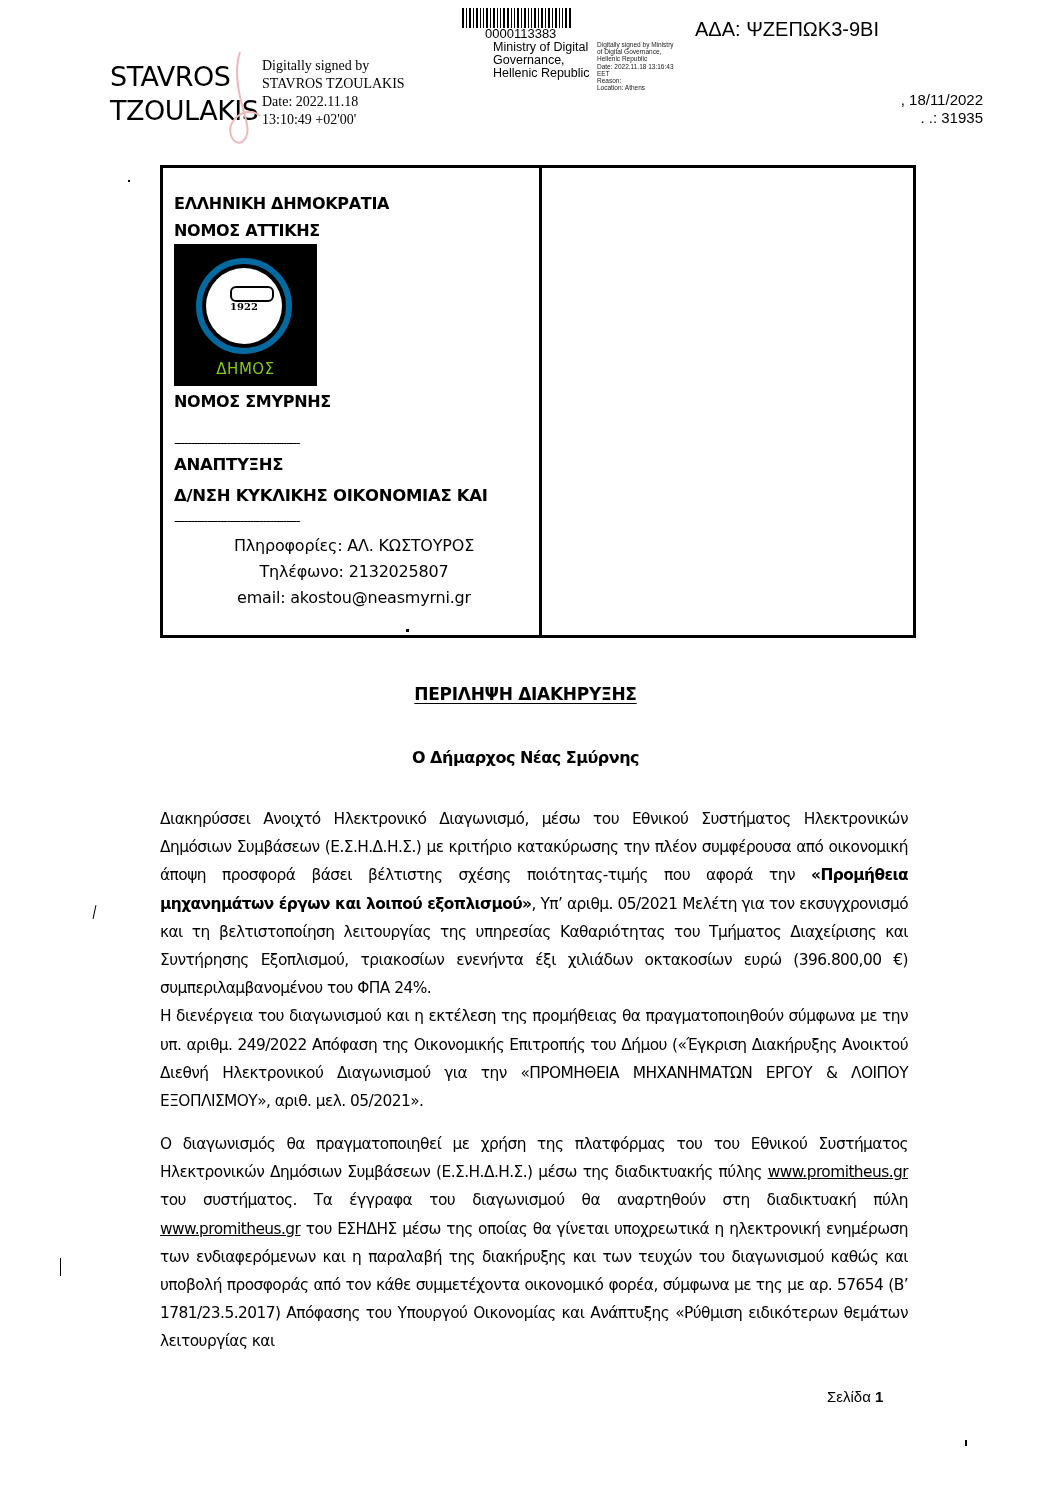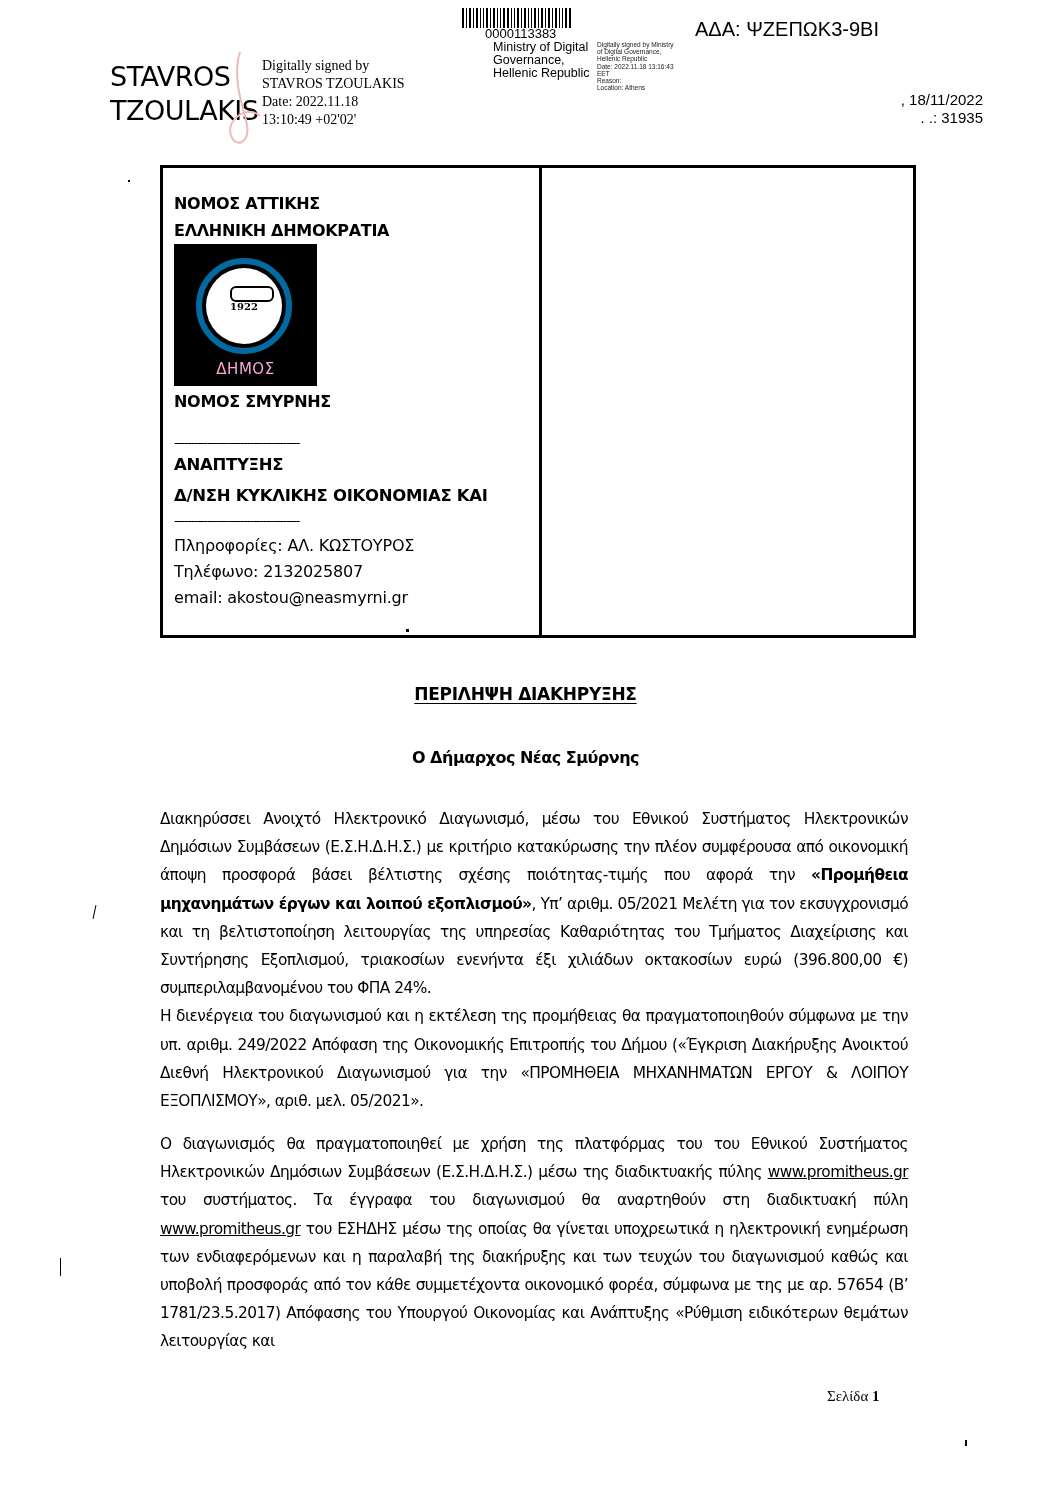--- a/index.html
+++ b/index.html
@@ -28,57 +28,57 @@
   
   .hbox { left: 160px; top: 165px; width: 756px; height: 473px; border: 3px solid #000; box-sizing: border-box; }
   .hbox-divider { position: absolute; left: 376px; top: 0; bottom: 0; width: 3px; background: #000; }
   .hbox-left { position: absolute; left: 11px; top: 22px; width: 360px; font-family: "DejaVu Sans", sans-serif; }
   .bold-line { font-weight: bold; font-size: 16px; line-height: 27px; letter-spacing: -0.3px; white-space: nowrap; }
   .logo { width: 143px; height: 142px; background: #000; position: relative; margin-top: 0; }
   .logo .seal { position: absolute; left: 22px; top: 14px; width: 96px; height: 96px; border-radius: 50%; border: 6px solid #0369a1; box-sizing: border-box; }
   .logo .seal-inner { position: absolute; left: 4px; top: 4px; right: 4px; bottom: 4px; border-radius: 50%; background: #fff; }
   .logo .seal-text { position: absolute; left: 0; right: 0; top: 33px; text-align: center; font-size: 10px; font-family: "DejaVu Serif", serif; color: #000; font-weight: bold; }
   .logo .column { position: absolute; left: 24px; top: 18px; width: 40px; height: 12px; border: 2px solid #000; border-radius: 6px; }
-  .logo .logo-label { position: absolute; left: 0; right: 0; bottom: 8px; text-align: center; color: #f9a8d4; font-size: 15px; letter-spacing: 0.5px; }
+  .logo .logo-label { position: absolute; left: 0; right: 0; bottom: 8px; text-align: center; color: #84cc16; font-size: 15px; letter-spacing: 0.5px; }
   .dashes { font-size: 13px; line-height: 16px; letter-spacing: -1.4px; white-space: nowrap; }
-  .info-line { font-size: 16px; line-height: 26px; white-space: nowrap; letter-spacing: -0.2px; }
+  .info-line { font-size: 16px; line-height: 26px; white-space: nowrap; letter-spacing: -0.2px; text-align: center; }
 
   
   .doc-title { left: 0; width: 1051px; top: 684px; text-align: center; font-family: "DejaVu Sans", sans-serif; font-weight: bold; font-size: 17px; letter-spacing: -0.3px; }
   .doc-title span { text-decoration: underline; text-underline-offset: 3px; }
   .doc-sub { left: 0; width: 1051px; top: 748px; text-align: center; font-family: "DejaVu Sans", sans-serif; font-weight: bold; font-size: 16px; letter-spacing: -0.5px; }
 
   
   .para { left: 160px; width: 748px; font-family: "DejaVu Sans", sans-serif; font-size: 15.4px; line-height: 28.2px; text-align: justify; letter-spacing: -0.55px; word-spacing: 0px; }
   .para p { margin: 0; }
   .para b { font-weight: bold; }
   .para a { color: #000; text-decoration: underline; }
   .p1 { top: 805px; }
   .p2 { top: 1130px; }
 
-  .page-num { left: 827px; top: 1388px; font-family: Liberation Serif, serif; font-size: 15px; white-space: nowrap; }
+  .page-num { left: 827px; top: 1388px; font-family: Liberation Sans, sans-serif; font-size: 15px; white-space: nowrap; }
   .page-num b { font-weight: bold; }
 
   .speck { position: absolute; background: #000; }
 </style>
 </head>
 <body>
 
 <div class="abs signer-name">
   <div>STAVROS</div>
   <div>TZOULAKIS</div>
 </div>
 <svg class="abs adobe-mark" viewBox="0 0 50 95">
   <path d="M28 2 C22 20, 26 40, 30 55 C34 70, 40 85, 30 92 C20 96, 14 80, 22 70 C30 60, 42 60, 48 66" fill="none" stroke="#f0b8b8" stroke-width="2"></path>
 </svg>
 <div class="abs signer-details">
   <div>Digitally signed by</div>
   <div>STAVROS TZOULAKIS</div>
   <div>Date: 2022.11.18</div>
-  <div>13:10:49 +02'02'</div>
+  <div>13:10:49 +02'00'</div>
 </div>
 
 <div class="abs barcode">
   <span style="width:2px"></span>
     <span style="width:1px"></span>
     <span style="width:2px"></span>
     <span style="width:1px"></span>
     <span style="width:2px"></span>
     <span style="width:1px"></span>
     <span style="width:1px"></span>
@@ -126,22 +126,22 @@
 
 <div class="abs ada">ΑΔΑ: ΨΖΕΠΩΚ3-9ΒΙ</div>
 <div class="abs date-right">
   <div>, 18/11/2022</div>
   <div>. .: 31935</div>
 </div>
 
 <div class="abs hbox">
   <div class="hbox-divider"></div>
   <div class="hbox-left">
+    <div class="bold-line">ΕΛΛΗΝΙΚΗ ΔΗΜΟΚΡΑΤΙΑ</div>
     <div class="bold-line">ΝΟΜΟΣ ΑΤΤΙΚΗΣ</div>
-    <div class="bold-line">ΕΛΛΗΝΙΚΗ ΔΗΜΟΚΡΑΤΙΑ</div>
     <div class="logo">
       <div class="seal">
         <div class="seal-inner">
           <div class="column"></div>
           <div class="seal-text">1922</div>
         </div>
       </div>
       <div class="logo-label">ΔΗΜΟΣ</div>
     </div>
     <div class="bold-line" style="margin-top:2px">ΝΟΜΟΣ ΣΜΥΡΝΗΣ</div>

